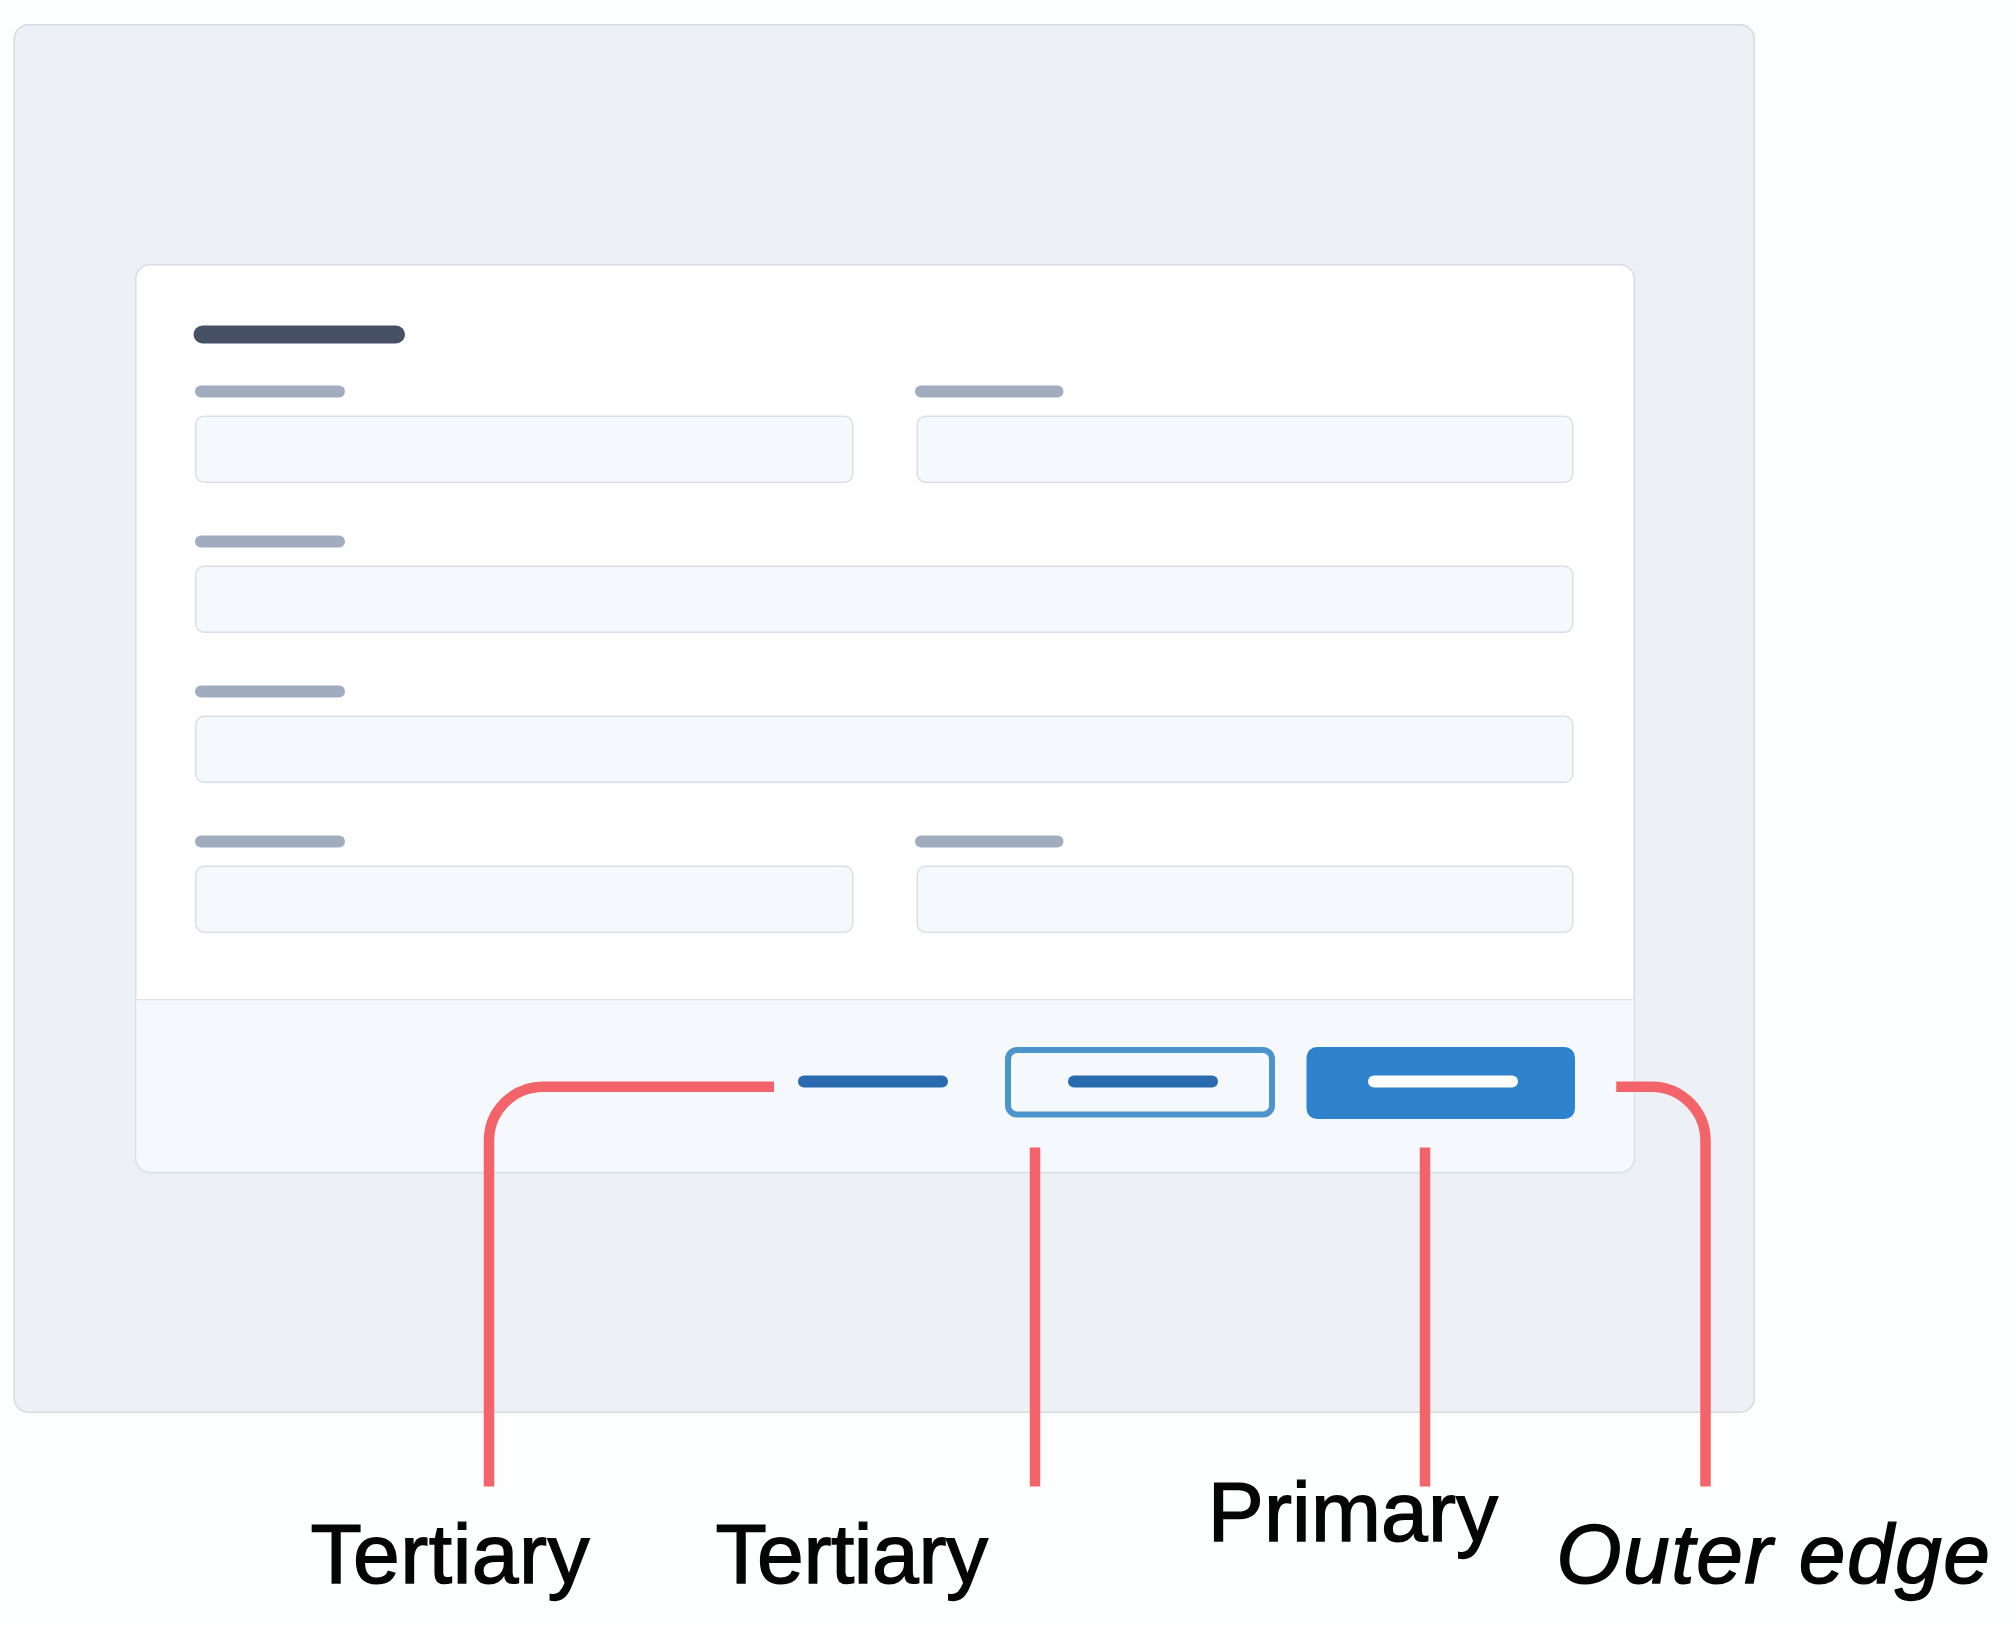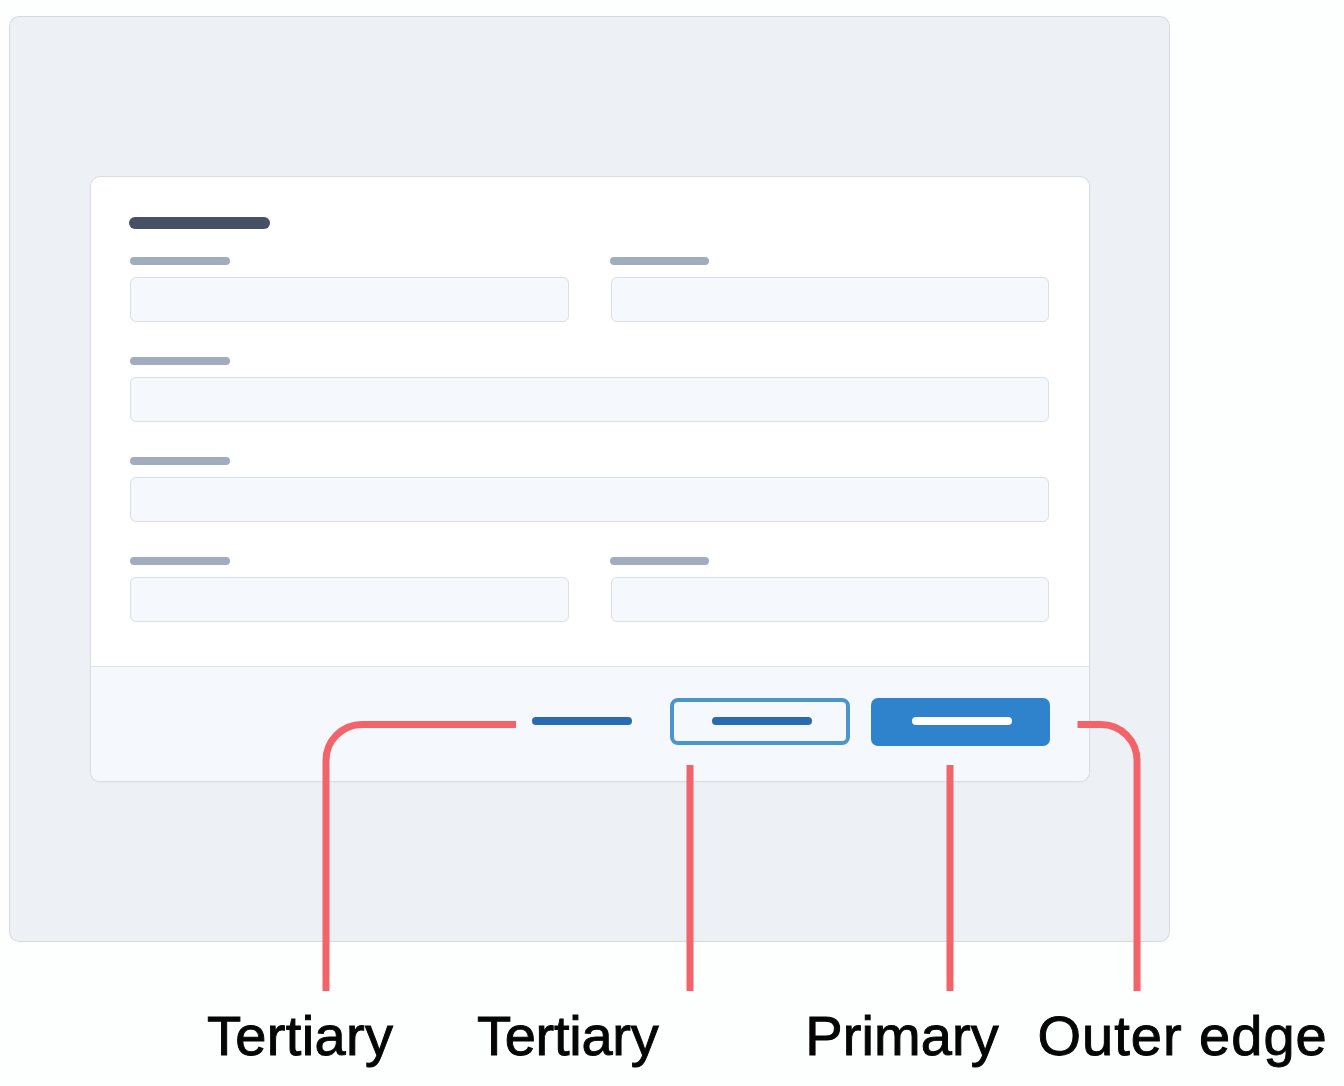--- a/index.html
+++ b/index.html
@@ -73,16 +73,16 @@
       <path d="M516 724.5 H362 A36 36 0 0 0 326 760.5 V991"></path>
       <path d="M690 765 V991"></path>
       <path d="M950 765 V991"></path>
       <path d="M1077.5 724.5 H1101 A36 36 0 0 1 1137 760.5 V991"></path>
     </g>
   </svg>
 
   <div class="labels">
     <span style="left:207px;top:1008px;letter-spacing:0.35px;">Tertiary</span>
     <span style="left:477px;top:1008px;letter-spacing:-0.28px;">Tertiary</span>
-    <span style="left:805.2px;top:1008px;letter-spacing:0.1px;">Primary</span>
-    <span style="left:1037.5px;top:1008px;letter-spacing:1.0px;">Outer edge</span>
+    <span style="left:805.2px;top:980px;letter-spacing:0.1px;">Primary</span>
+    <span style="left:1037.5px;top:1008px;letter-spacing:1.0px;font-style:italic;">Outer edge</span>
   </div>
 </div>
 
 </body></html>

